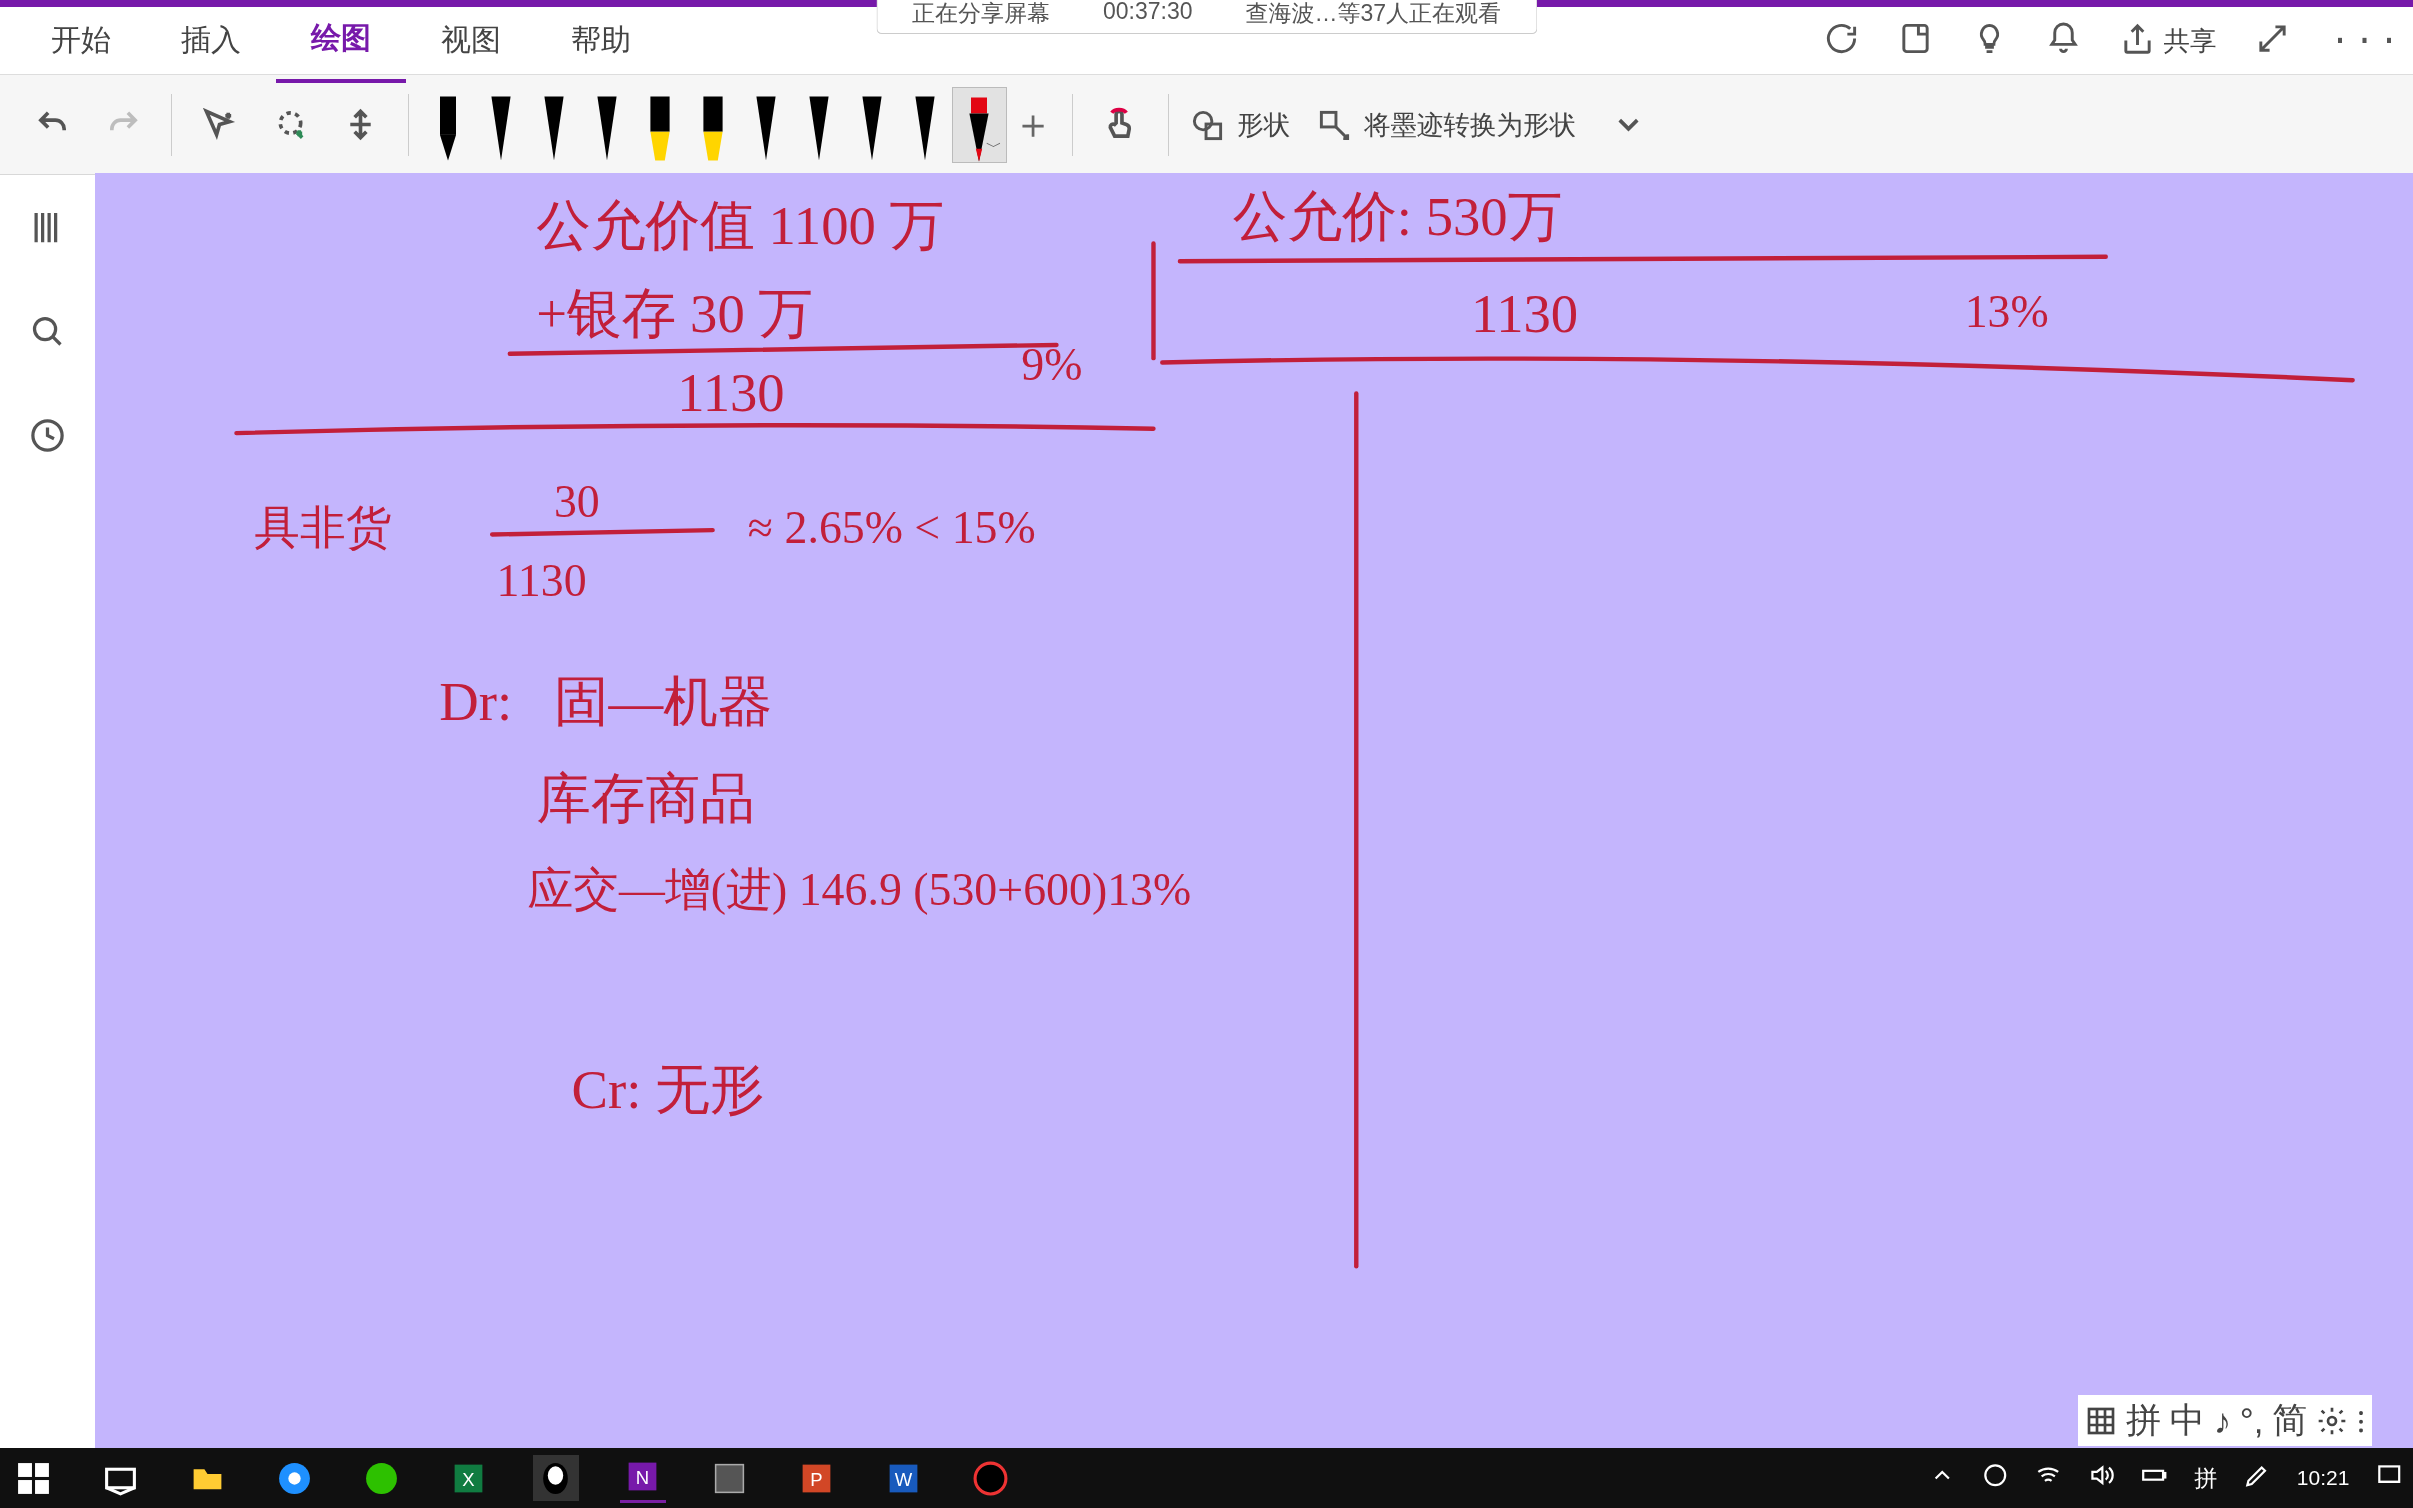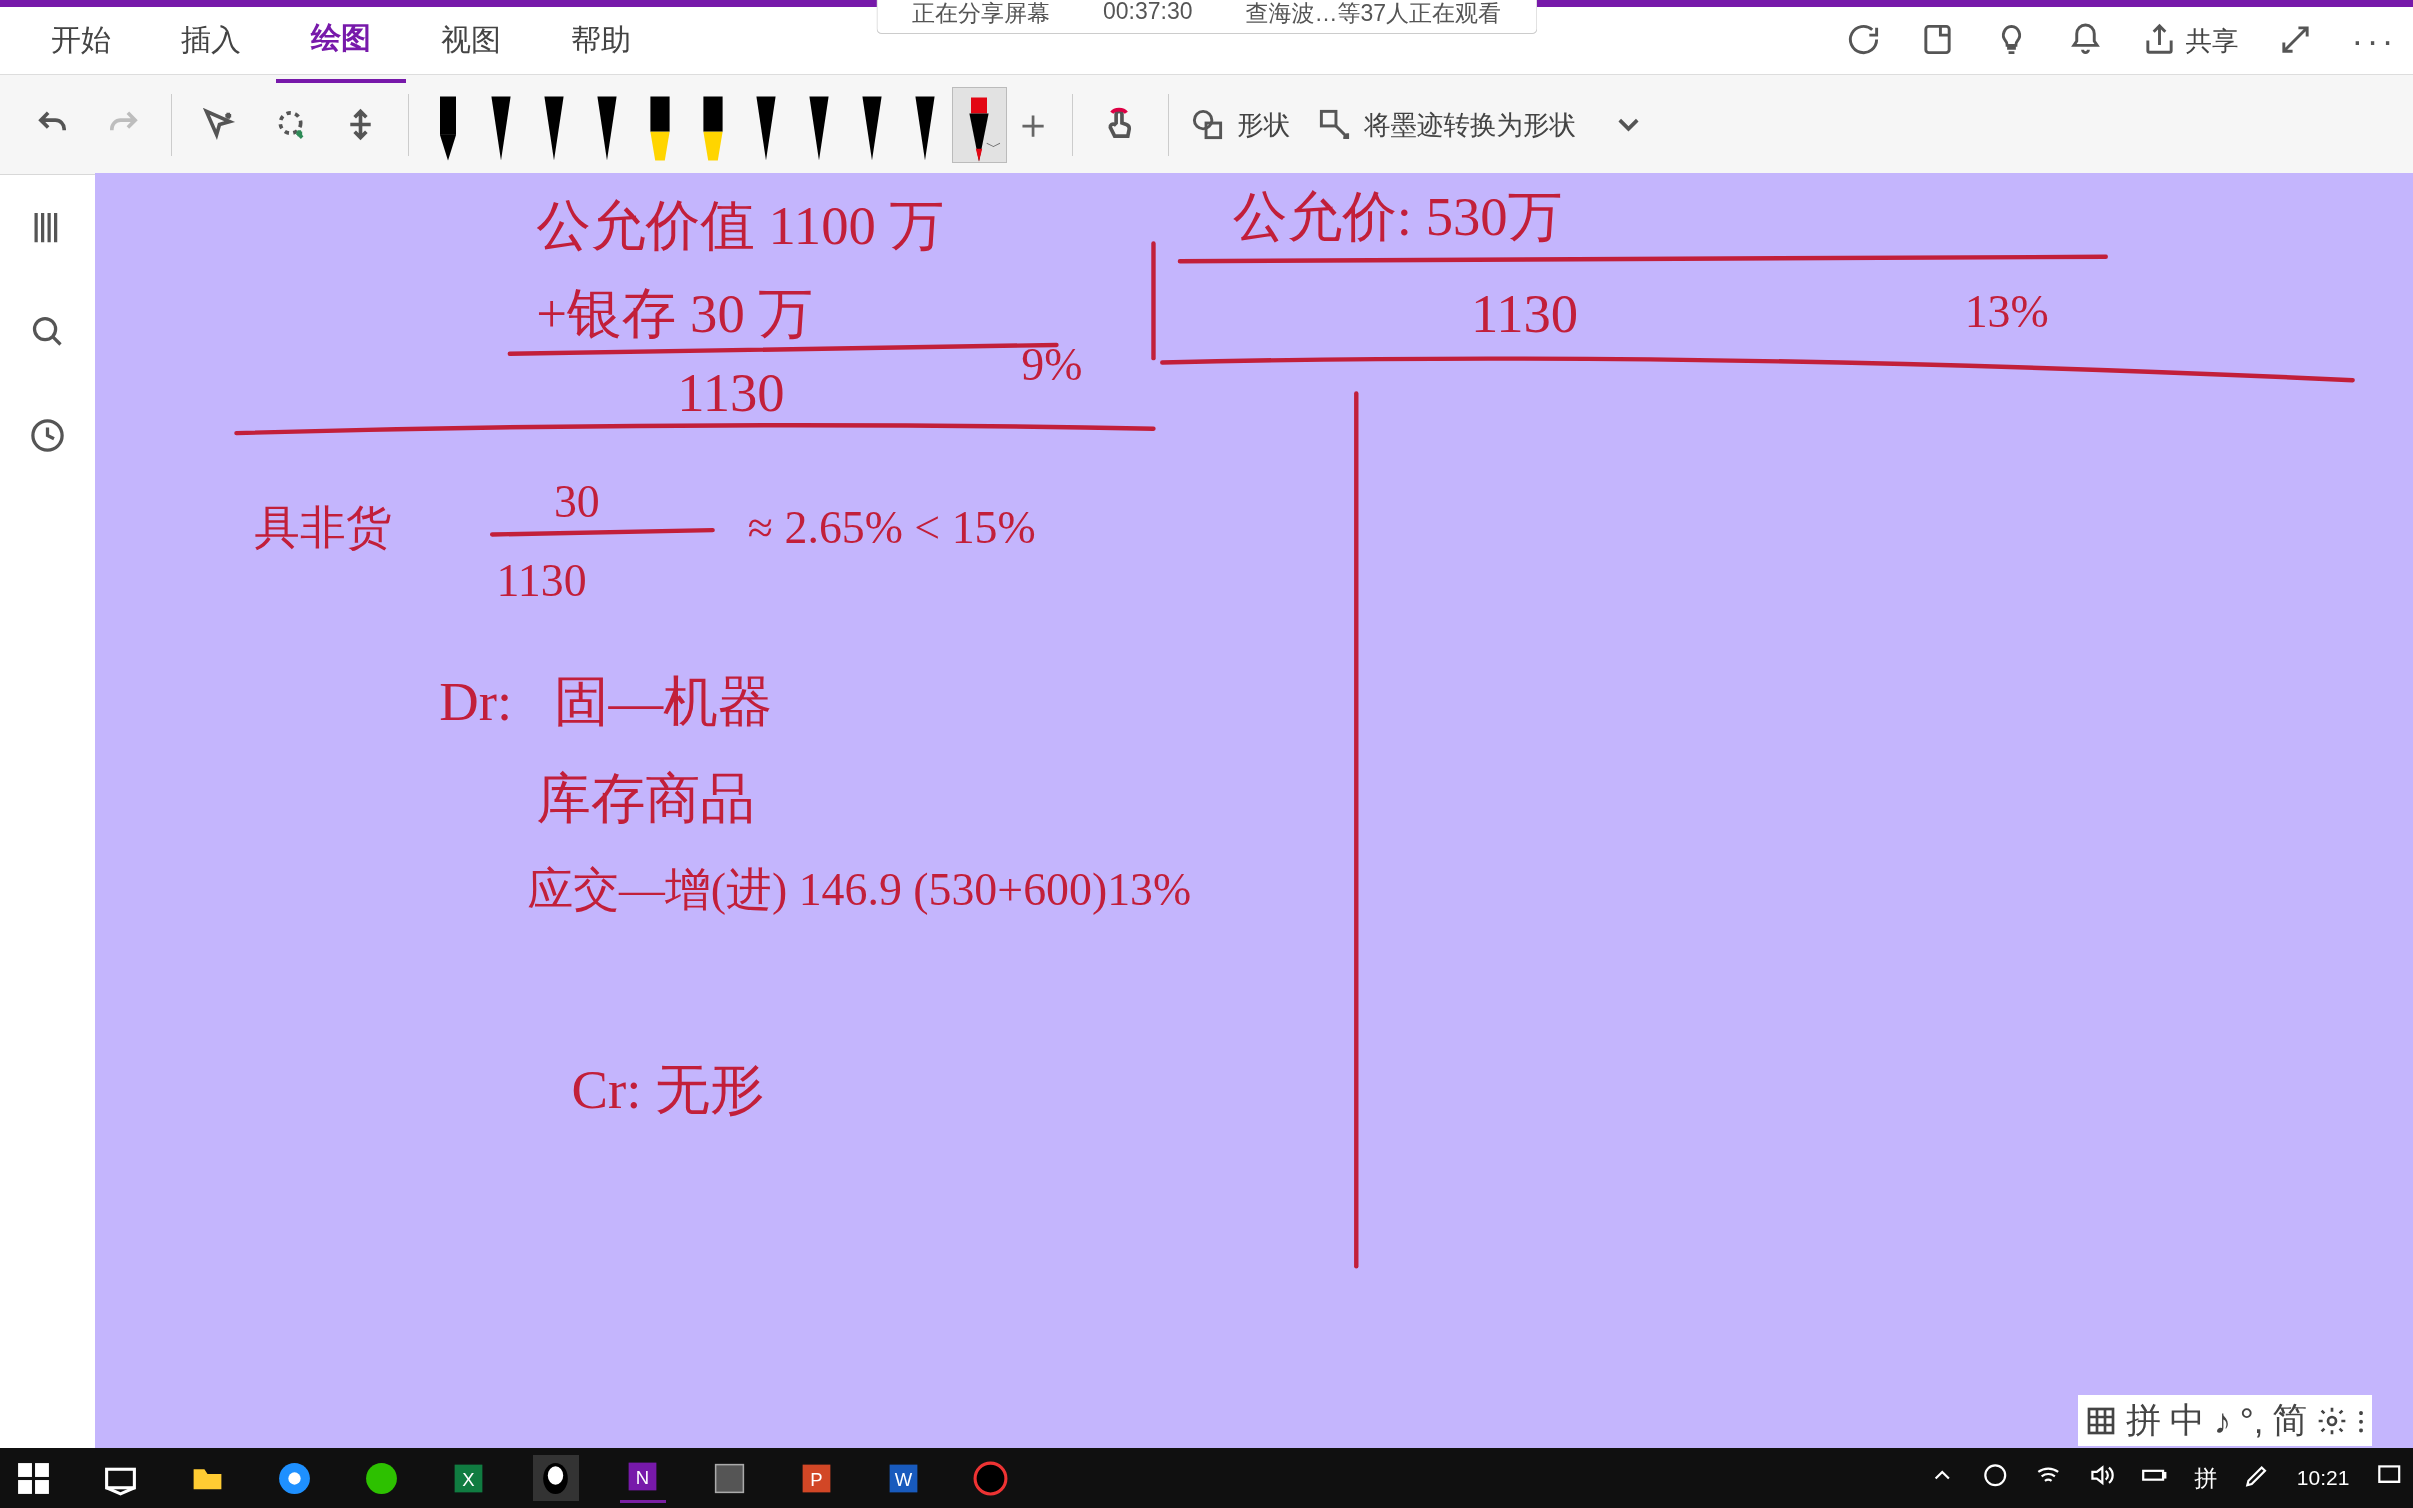--- a/index.html
+++ b/index.html
@@ -3,36 +3,36 @@
 <meta charset="utf-8">
 <style>
   html,body{margin:0;padding:0;width:2413px;height:1508px;font-family:"Microsoft YaHei","Segoe UI",sans-serif;background:#fff;overflow:hidden;}
   
   .titlebar{height:7px;background:#7719AA;}
   .floatbar{position:absolute;top:-3.5px;left:50%;transform:translateX(-50%);display:flex;gap:53px;background:#fff;border:0.9px solid #ccc;border-top:none;padding:1.8px 35px 3.5px;font-size:23px;color:#555;border-radius:0 0 5.3px 5.3px;}
   
   .tabs{height:67px;display:flex;align-items:center;padding:0 16px;border-bottom:0.9px solid #ddd;position:relative;}
   .tab{font-size:30px;color:#444;padding:20px 35px;cursor:pointer;}
   .tab.active{color:#7719AA;border-bottom:4.4px solid #7719AA;font-weight:700;}
-  .tabs-right{position:absolute;right:16px;top:0;height:67px;display:flex;align-items:center;gap:39px;}
+  .tabs-right{position:absolute;right:10px;top:0;height:67px;display:flex;align-items:center;gap:39px;font-family:Liberation Mono, monospace;}
   .tabs-right svg{width:35px;height:35px;stroke:#555;fill:none;stroke-width:2;}
   .share{display:flex;align-items:center;gap:8.8px;font-size:26.5px;color:#444;}
   .dots{font-size:35px;color:#555;letter-spacing:3.5px;}
   
   .ribbon{height:99px;background:#f6f6f6;border-bottom:0.9px solid #d8d8d8;display:flex;align-items:center;padding:0 17.6px;}
   .rbtn{width:53px;height:53px;display:flex;align-items:center;justify-content:center;margin:0 8.8px;cursor:pointer;}
   .rbtn svg{width:35px;height:35px;stroke:#555;fill:none;stroke-width:2.5;}
   .sep{width:0.9px;height:62px;background:#ccc;margin:0 12.3px;}
   .pens{display:flex;gap:0;}
   .pen{width:53px;height:74px;display:flex;align-items:flex-end;justify-content:center;cursor:pointer;position:relative;}
   .pen.sel{background:#e2e2e2;border:0.9px solid #bbb;}
   .pen svg{width:32px;height:65px;}
   .pen .chev{position:absolute;right:3.5px;bottom:3.5px;font-size:16px;color:#666;}
   .addpen{width:53px;height:53px;display:flex;align-items:center;justify-content:center;font-size:41px;color:#666;cursor:pointer;}
-  .shape-grp{display:flex;align-items:flex-start;gap:12.3px;margin-left:8.8px;}
+  .shape-grp{display:flex;align-items:flex-end;gap:12.3px;margin-left:8.8px;}
   .shape-grp span{font-size:26.5px;color:#444;}
   .shape-grp svg{width:35px;height:35px;stroke:#555;fill:none;stroke-width:2;}
   
   .leftrail{position:absolute;left:0;top:173px;width:95px;height:calc(100% - 173px - 60px);border-right:0.9px solid #ddd;display:flex;flex-direction:column;align-items:center;padding-top:35px;gap:62px;}
   .leftrail svg{width:39px;height:39px;stroke:#555;fill:none;stroke-width:2;}
   
   .canvas{position:absolute;left:95px;top:173px;right:0;bottom:60px;background:#c4b5fd;}
   .ink{stroke:#c21f3a;fill:none;stroke-width:5;stroke-linecap:round;stroke-linejoin:round;}
   .inktext{font-size:62px;fill:#c21f3a;font-family:"Segoe Script","Comic Sans MS",cursive;}
   .inktext.sm{font-size:52px;}

